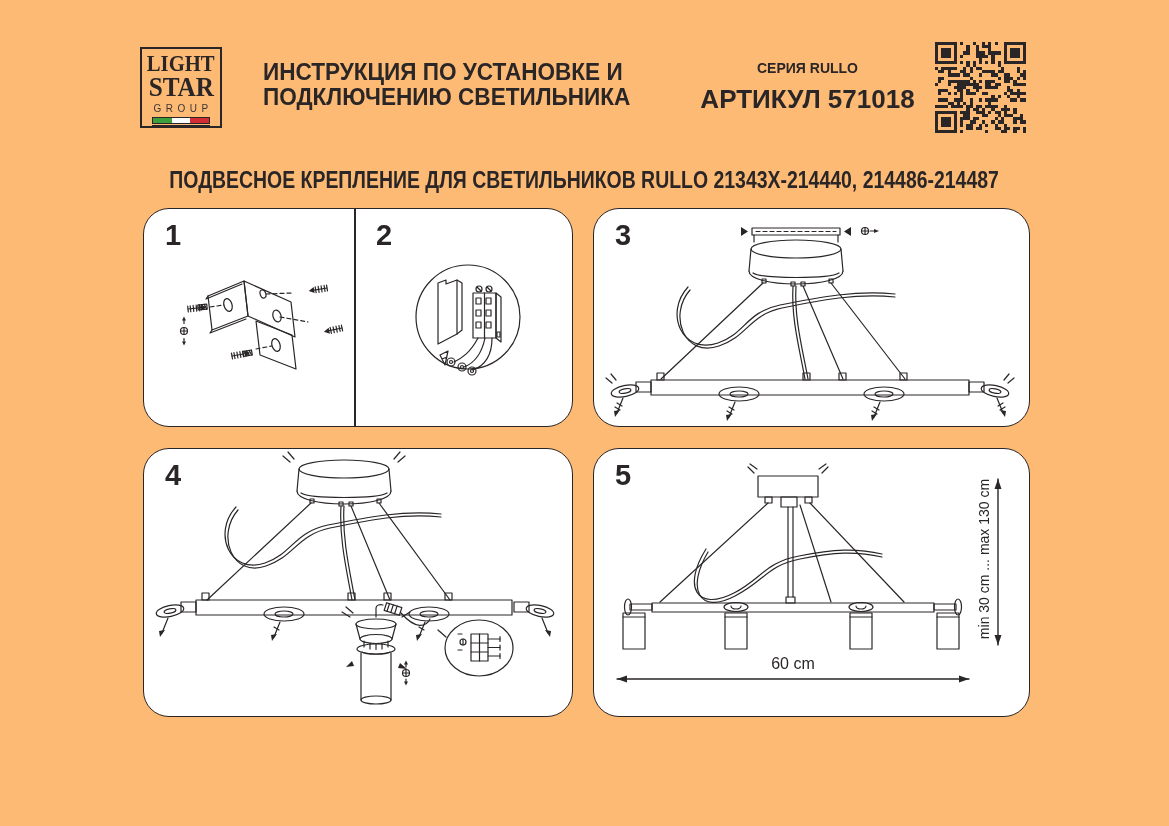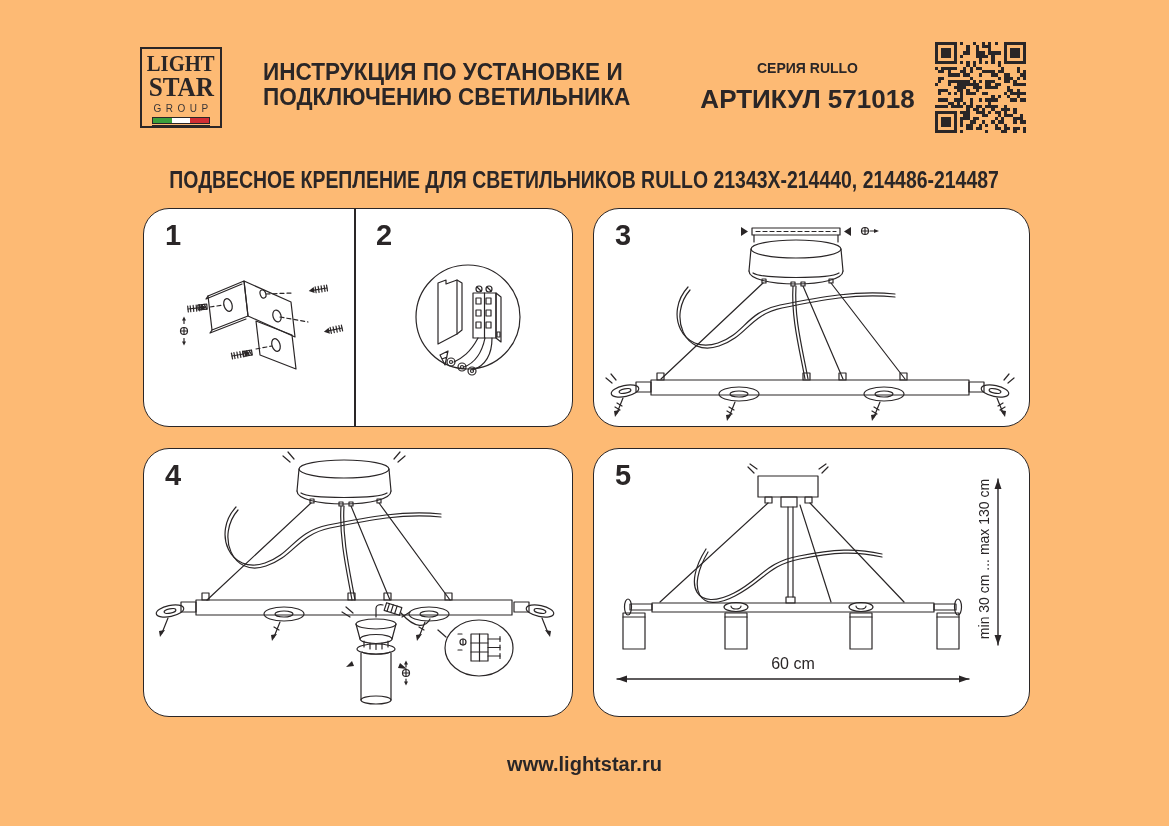--- a/index.html
+++ b/index.html
@@ -635,15 +635,14 @@
 
         <path d="M404,30 V196" stroke-width="1.4"></path>
         <polygon class="f" points="404,30 400.5,40 407.5,40"></polygon>
         <polygon class="f" points="404,196 400.5,186 407.5,186"></polygon>
       </g>
     </svg>
     <div class="wdim">60 cm</div>
     <div class="vdim">min 30 cm ... max 130 cm</div>
   </div>
 
-  <div class="footer">www.lightstar.ru</div>
 
 </div>
 
 </body></html>

